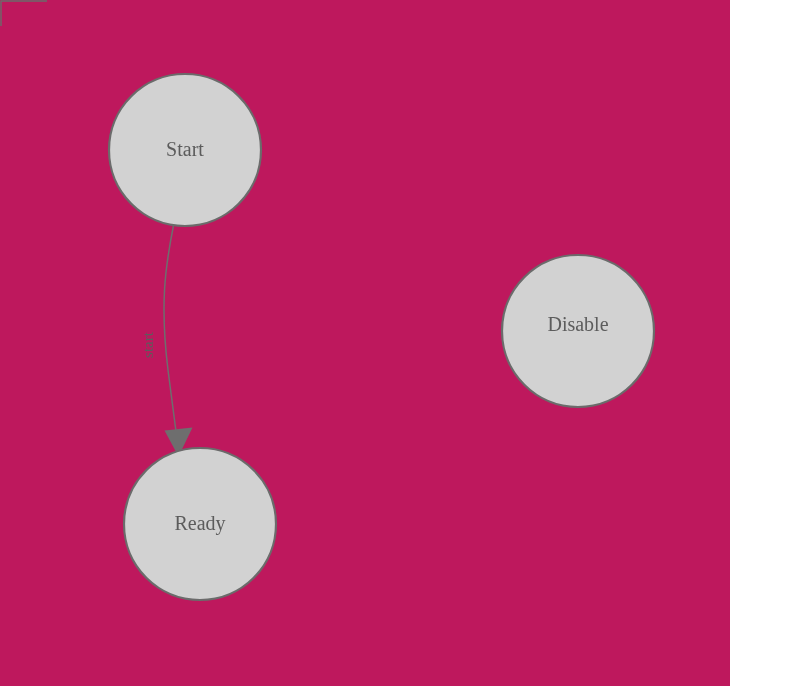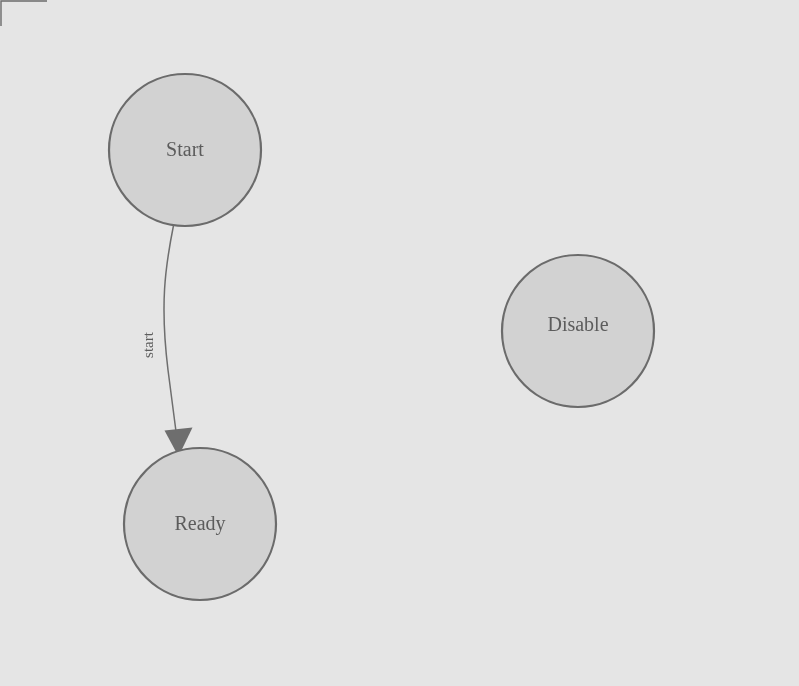--- a/index.html
+++ b/index.html
@@ -6,23 +6,23 @@
   html, body {
     margin: 0;
     padding: 0;
     background: #ffffff;
   }
   body {
     font-family: "Liberation Serif", "DejaVu Serif", serif;
   }
   #canvas {
     position: relative;
-    width: 799px;
+    width: 730px;
     height: 686px;
-    background: #e5e5e5;
+    background: #be185d;
     overflow: hidden;
     text-align: right;
   }
   #diagram-svg {
     position: absolute;
     top: 0;
     left: 0;
     width: 799px;
     height: 686px;
   }

